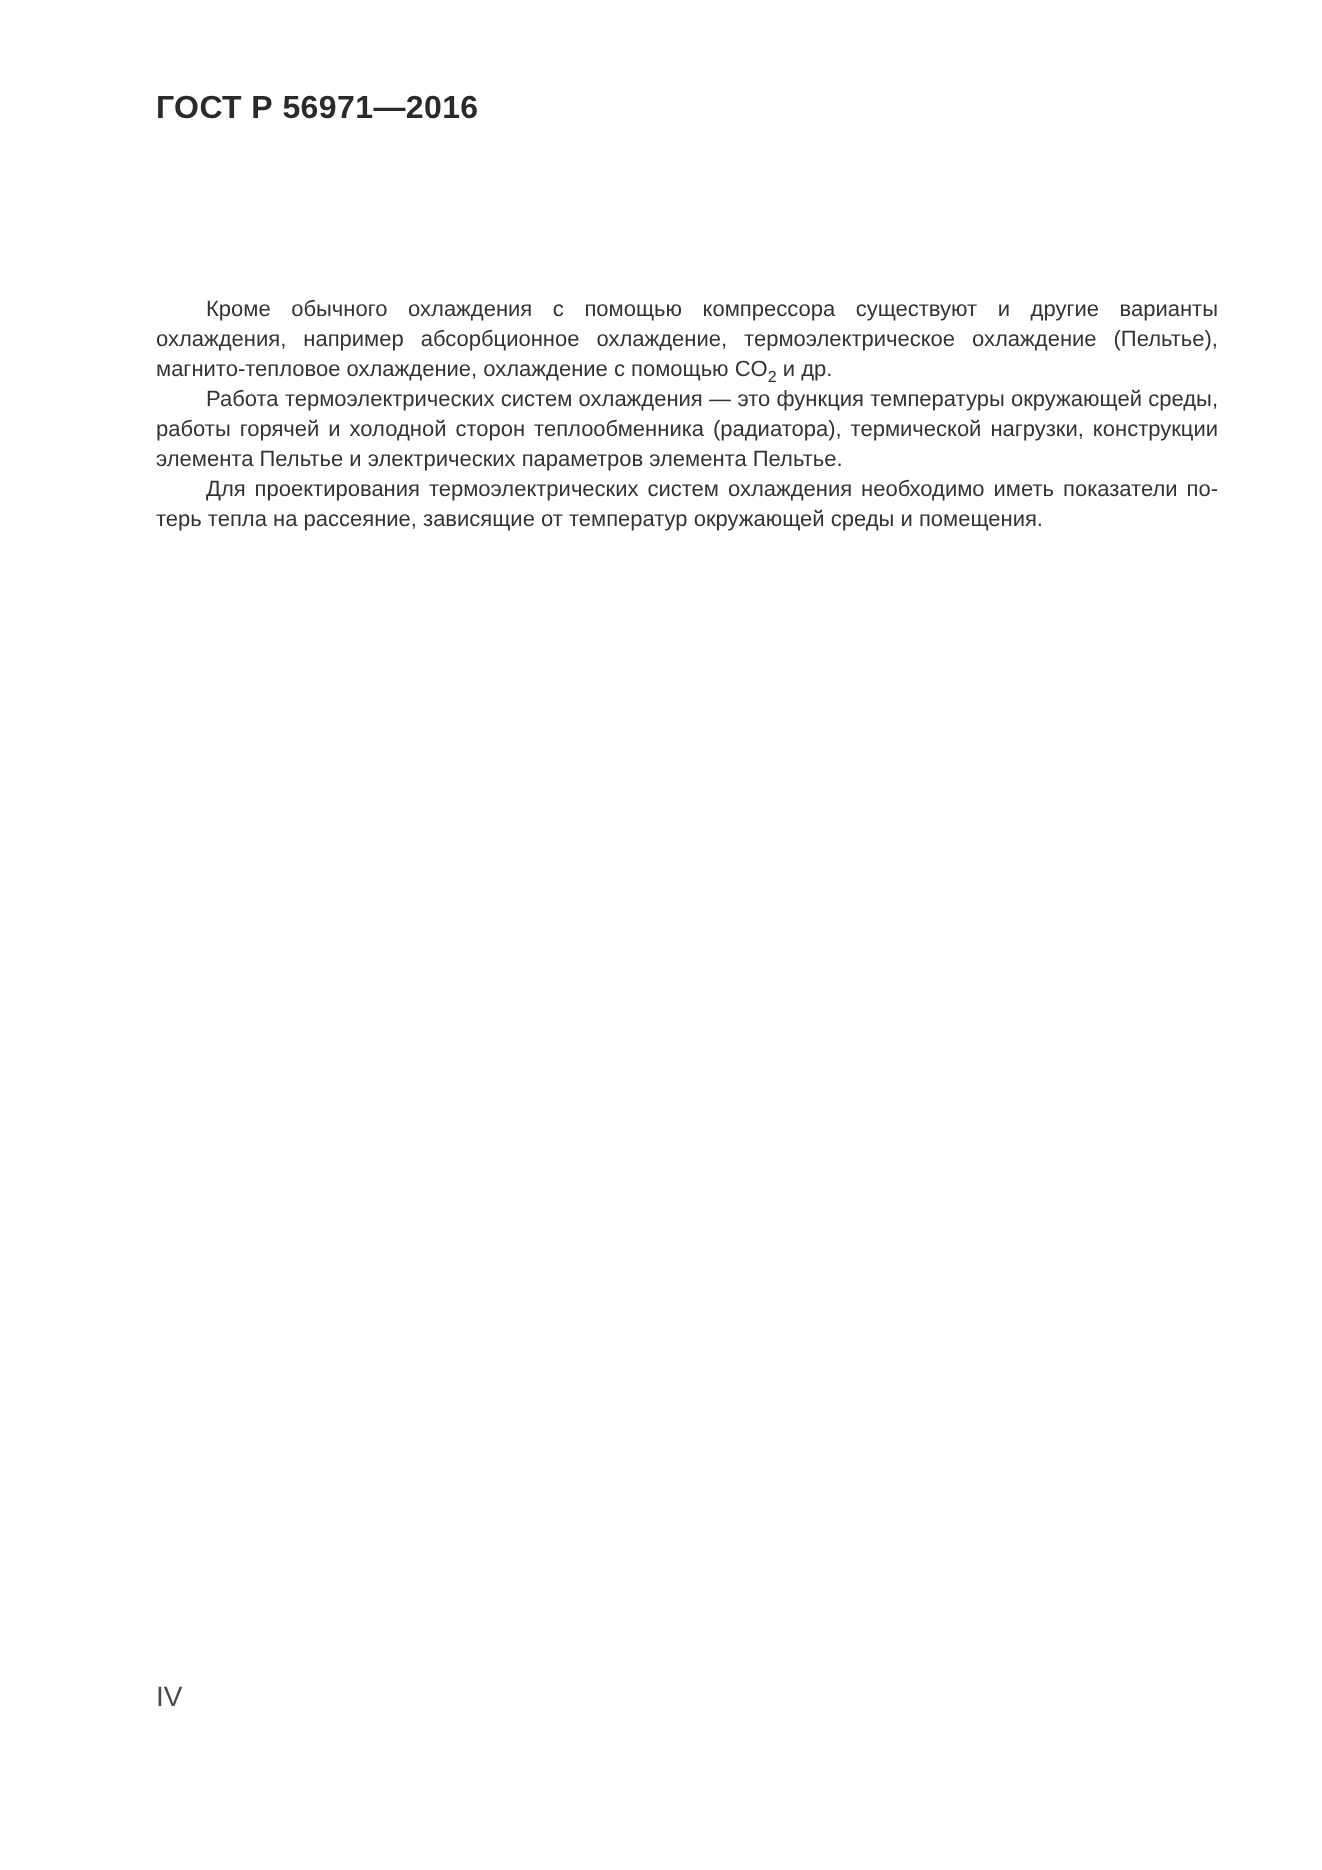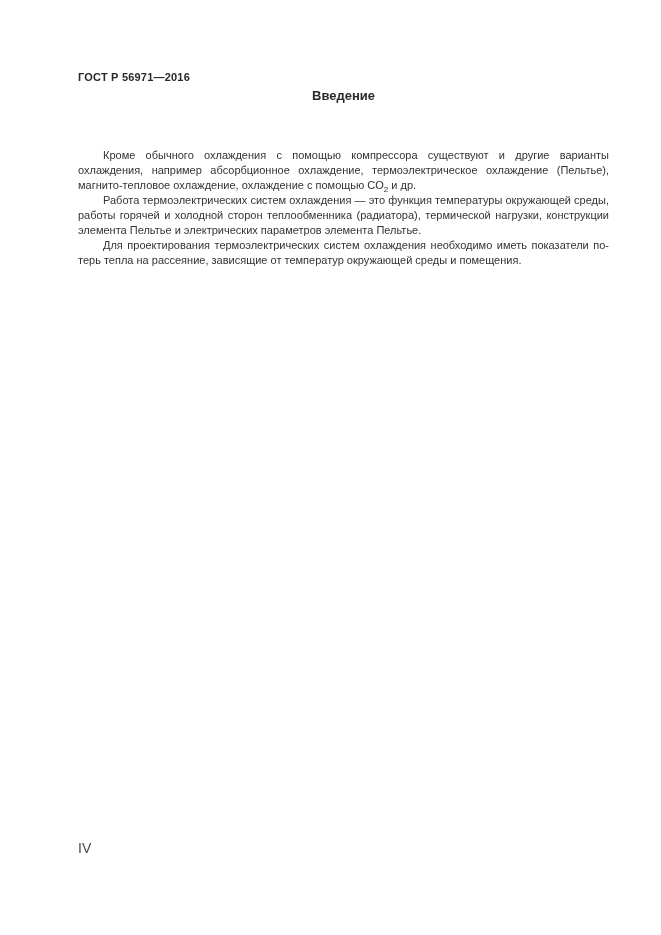--- a/index.html
+++ b/index.html
@@ -14,22 +14,22 @@
     height: 935px;
     margin: 0 auto;
     background: #ffffff;
     font-family: "Liberation Sans", "DejaVu Sans", sans-serif;
     color: #2f2f2f;
     overflow: hidden;
   }
   .doc-header {
     position: absolute;
     left: 78px;
-    top: 71px;
-    font-size: 11px;
+    top: 46px;
+    font-size: 16px;
     font-weight: bold;
     letter-spacing: 0.2px;
     color: #2a2a2a;
     white-space: nowrap;
   }
   .section-title {
     position: absolute;
     left: 78px;
     top: 88px;
     width: 531px;
@@ -66,21 +66,20 @@
     color: #4a4a4a;
   }
 </style>
 </head>
 <body>
 
 <div class="page">
 
   <div class="doc-header">ГОСТ Р 56971—2016</div>
 
-  <h1 class="section-title">Введение</h1>
 
   <div class="content">
     <p><span>Кроме обычного охлаждения с помощью компрессора существуют и другие варианты охлаждения, например абсорбционное охлаждение, термоэлектрическое охлаждение (Пельтье), магнито-тепловое охлаждение, охлаждение с помощью CO</span><sub>2</sub><span> и др.</span></p>
 
     <p>Работа термоэлектрических систем охлаждения — это функция температуры окружающей среды, работы горячей и холодной сторон теплообменника (радиатора), термической нагрузки, конструкции элемента Пельтье и электрических параметров элемента Пельтье.</p>
 
     <p>Для проектирования термоэлектрических систем охлаждения необходимо иметь показатели по­терь тепла на рассеяние, зависящие от температур окружающей среды и помещения.</p>
 
   </div>
 

